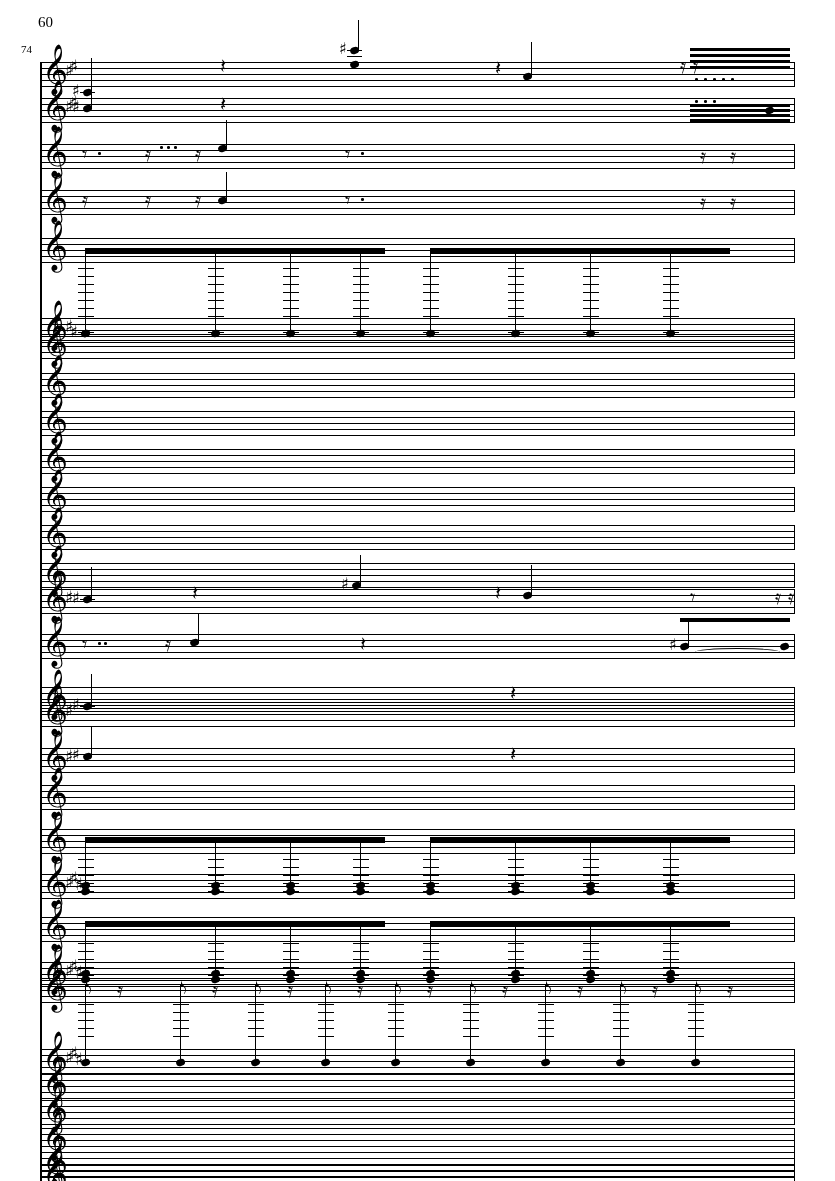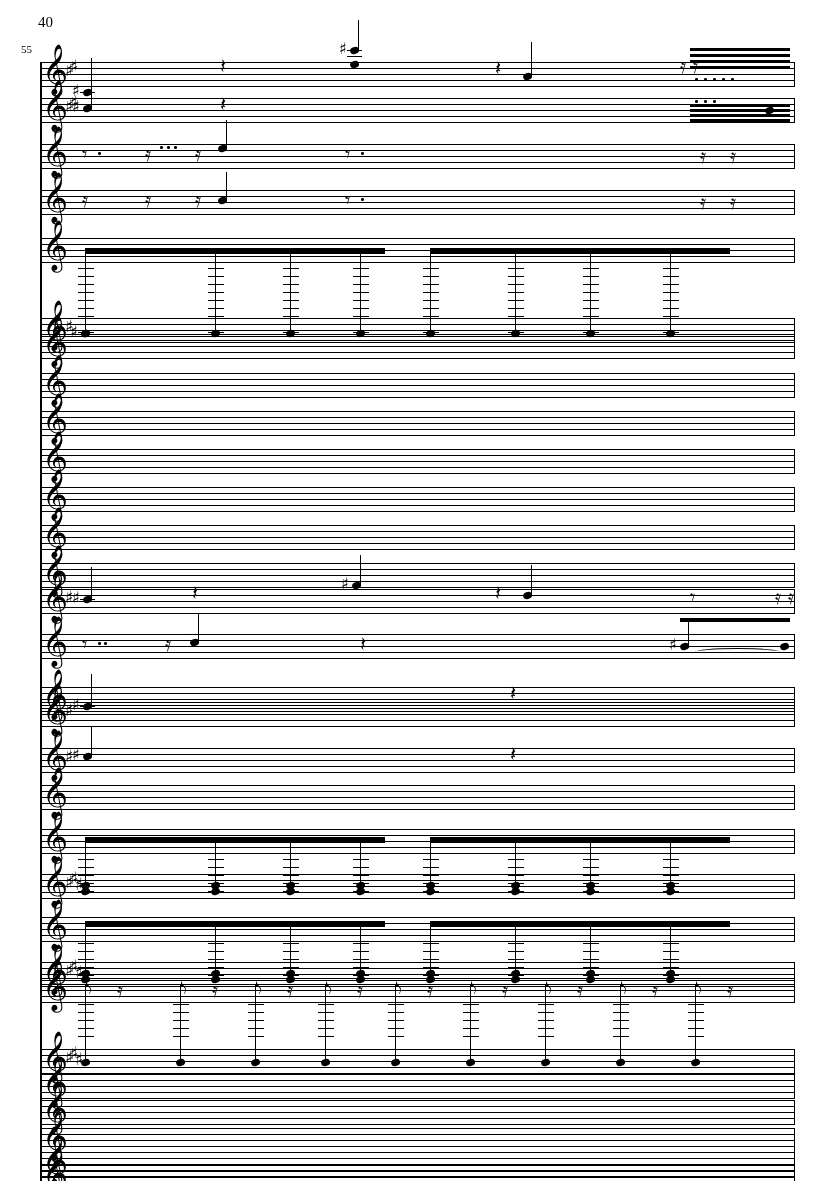--- a/index.html
+++ b/index.html
@@ -155,22 +155,22 @@
     border-radius: 50%;
     height: 7px;
     width: 40px;
   }
 </style>
 </head>
 <body>
 
 <div id="page">
 
-  <div class="page-number">40</div>
-  <div class="measure-number">55</div>
+  <div class="page-number">60</div>
+  <div class="measure-number">74</div>
 
   <div class="system" id="system">
       <div class="staff" style="top: 62px;">
         <div class="lines">
           <i></i>
           <i></i>
           <i></i>
           <i></i>
           <i></i>
         </div>

